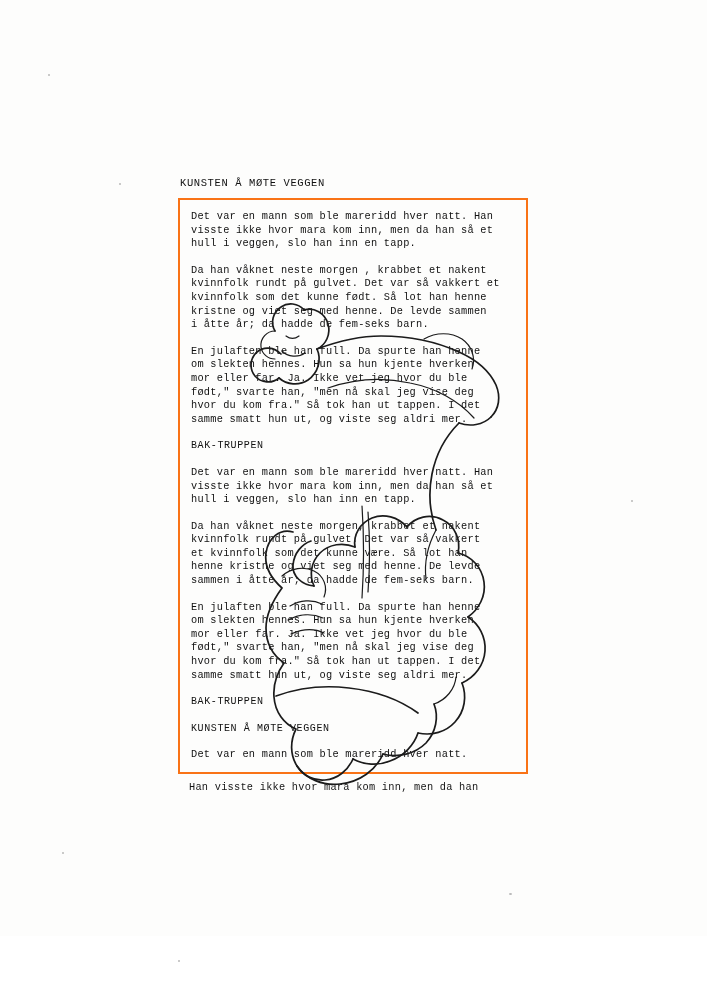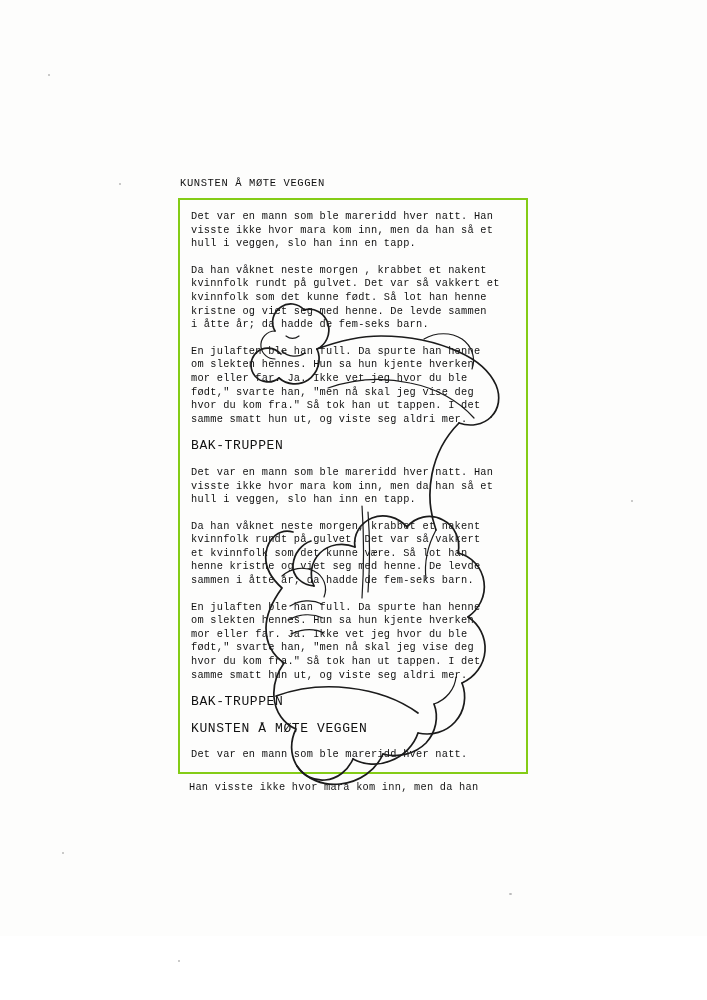--- a/index.html
+++ b/index.html
@@ -43,38 +43,38 @@
   #doc-title {
     font-size: 10.5px;
     letter-spacing: 0.6px;
     line-height: 14px;
     margin: 0 0 8px 2px;
     white-space: pre;
   }
 
   #typed-frame {
     position: relative;
-    border: 2px solid #84cc16;
+    border: 2px solid #f97316;
     padding: 10px 10px 10px 11px;
     box-sizing: border-box;
     width: 350px;
     background: transparent;
   }
 
   .para {
     font-size: 10.3px;
     line-height: 13.6px;
     letter-spacing: 0.25px;
     margin: 0 0 13px 0;
     white-space: pre-wrap;
   }
   .para:last-child { margin-bottom: 0; }
 
   .heading {
-    font-size: 13px;
+    font-size: 10px;
     line-height: 13.6px;
     letter-spacing: 0.6px;
     margin: 8px 0 13px 0;
     white-space: pre;
   }
 
   
   #overflow-line {
     position: absolute;
     left: 189px;

